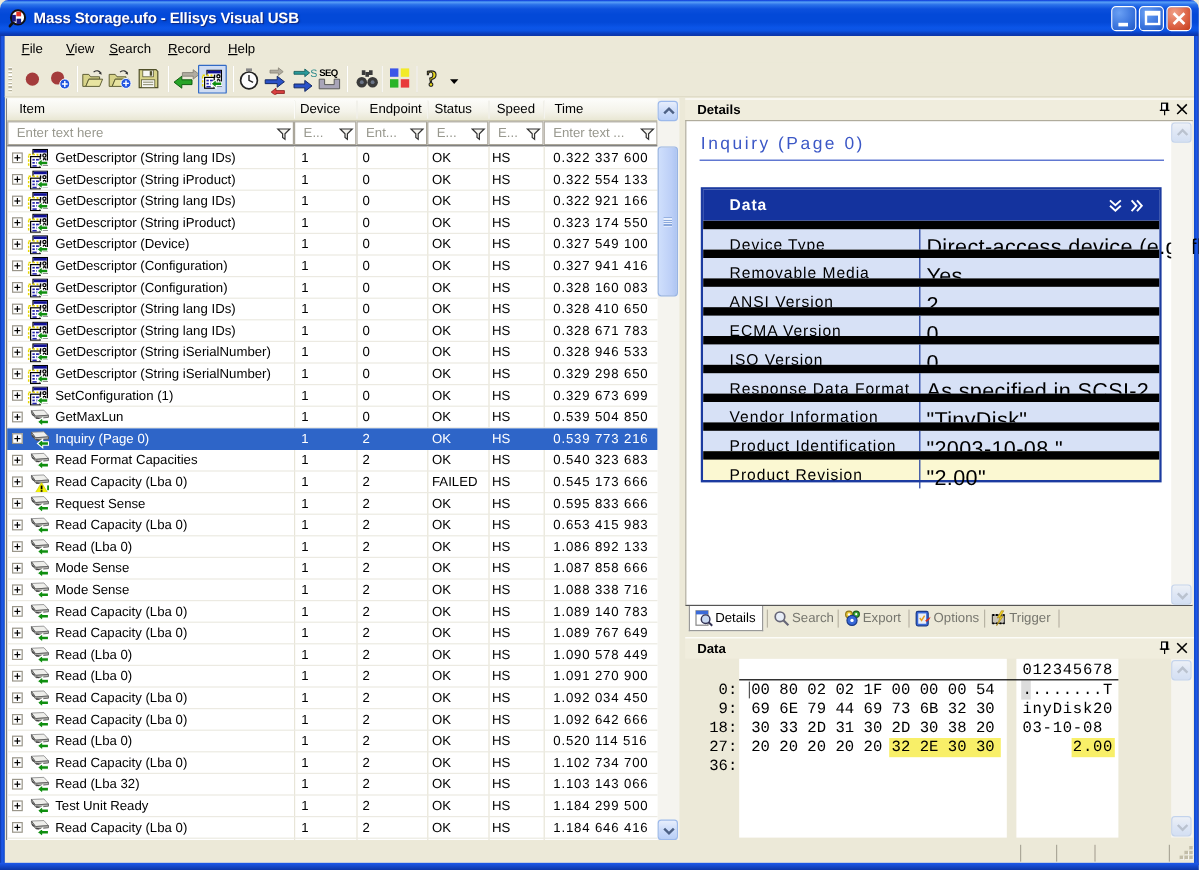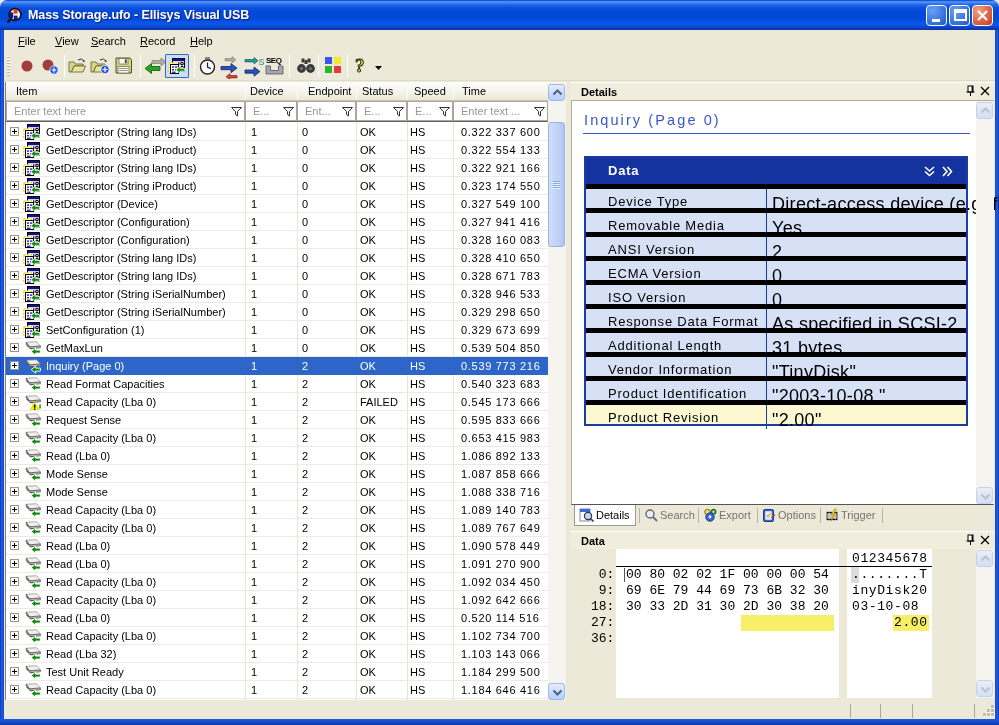--- a/index.html
+++ b/index.html
@@ -54,21 +54,21 @@
 #thumb .grip{position:absolute;left:4px;top:50%;margin-top:-4px;width:7px;height:8px;
  background:repeating-linear-gradient(180deg,#8aa8dc 0,#8aa8dc 1px,#e8effc 1px,#e8effc 2px)}
 
 .cap{background:#f0eddd;border-top:1px solid #fff;font-size:11px;font-weight:bold;color:#000}
 .cap span{position:absolute;left:10px;top:3px}
 #details{left:571px;top:100px;width:423px;height:405px;background:#fff;border:1px solid #b0ac9c;border-bottom:1px solid #555}
 #dhead{left:12px;top:11px;font-size:14.5px;color:#3b57c6;letter-spacing:2.1px;white-space:nowrap}
 #dhline{left:11px;top:32px;width:387px;height:1px;background:#3b57c6}
 #dtable{left:12px;top:55px;width:384px;border:2px solid #1c3ba0;font-size:13px}
 #dtable .th{height:26px;background:#14339e;color:#fff;font-weight:bold}
-#dtable .tr{height:24px;background:#d7e1f6;border-top:5px solid #000000;color:#000}
+#dtable .tr{height:24px;background:#d7e1f6;border-top:7px solid #000000;color:#000}
 #dtable .yr{background:#fbf8d2}
 #dtable .lb{position:absolute;left:22px;top:5px;letter-spacing:0.8px;white-space:nowrap}
 #dtable .vl{position:absolute;left:186px;top:5px;letter-spacing:0.3px;font-size:18px;white-space:nowrap}
 #dtable .dv{position:absolute;left:180px;top:0;width:1px;height:24px;background:#1c3ba0}
 
 #tabs{left:571px;top:505px;width:423px;height:25px;background:#ece9d8;font-size:11px;color:#76766e}
 .tab{top:0;height:21px}
 .tab .lab{position:absolute;top:4px;white-space:nowrap}
 #tabact{border:1px solid #999;border-top:none;background:#fff;color:#000}
 .tsep2{top:3px;width:1px;height:15px;background:#b8b4a4}
@@ -1093,25 +1093,20 @@
           <span class="lb">ISO Version</span>
           <span class="vl">0</span>
           <div class="dv"></div>
         </div>
 <div style="position:relative" class="tr">
           <span class="lb">Response Data Format</span>
           <span class="vl">As specified in SCSI-2</span>
           <div class="dv"></div>
         </div>
 <div style="position:relative" class="tr">
-          <span class="lb">Additional Length</span>
-          <span class="vl">31 bytes</span>
-          <div class="dv"></div>
-        </div>
-<div style="position:relative" class="tr">
           <span class="lb">Vendor Information</span>
           <span class="vl">"TinyDisk"</span>
           <div class="dv"></div>
         </div>
 <div style="position:relative" class="tr">
           <span class="lb">Product Identification</span>
           <span class="vl">"2003-10-08 "</span>
           <div class="dv"></div>
         </div>
 <div style="position:relative" class="tr yr">
@@ -1206,20 +1201,21 @@
 <div class="mono" style="left:20px;top:18px">&nbsp;0:</div>
 <div class="mono" style="left:55px;top:18px">00 80 02 02 1F 00 00 00 54</div>
 <div class="mono asc" style="left:281px;top:18px">........T</div>
 <div class="mono" style="left:20px;top:34px">&nbsp;9:</div>
 <div class="mono" style="left:55px;top:34px">69 6E 79 44 69 73 6B 32 30</div>
 <div class="mono asc" style="left:281px;top:34px">inyDisk20</div>
 <div class="mono" style="left:20px;top:50px">18:</div>
 <div class="mono" style="left:55px;top:50px">30 33 2D 31 30 2D 30 38 20</div>
 <div class="mono asc" style="left:281px;top:50px">03-10-08&nbsp;</div>
 <div class="mono" style="left:20px;top:66px">27:</div>
+<div class="mono" style="left:55px;top:66px">20 20 20 20 20 32 2E 30 30</div>
 <div class="mono asc" style="left:281px;top:66px">&nbsp;&nbsp;&nbsp;&nbsp;&nbsp;2.00</div>
 <div class="mono" style="left:20px;top:82px">36:</div>
 <div class="mono" style="left:55px;top:82px"></div>
 <div class="mono asc" style="left:281px;top:82px"></div>
 <div class="ab" style="left:53px;top:19px;width:1px;height:14px;background:#555"></div>
 </div>
 <div class="ab sb" style="left:976px;top:549px;width:18px;height:149px"></div>
 <div class="ab sbtn" style="left:976px;top:550px;opacity:0.55">
       <svg width="17" height="17">
         <path d="M4.5 9.5 l4-4 4 4" fill="none" stroke="#8a9ab5" stroke-width="2"></path>

